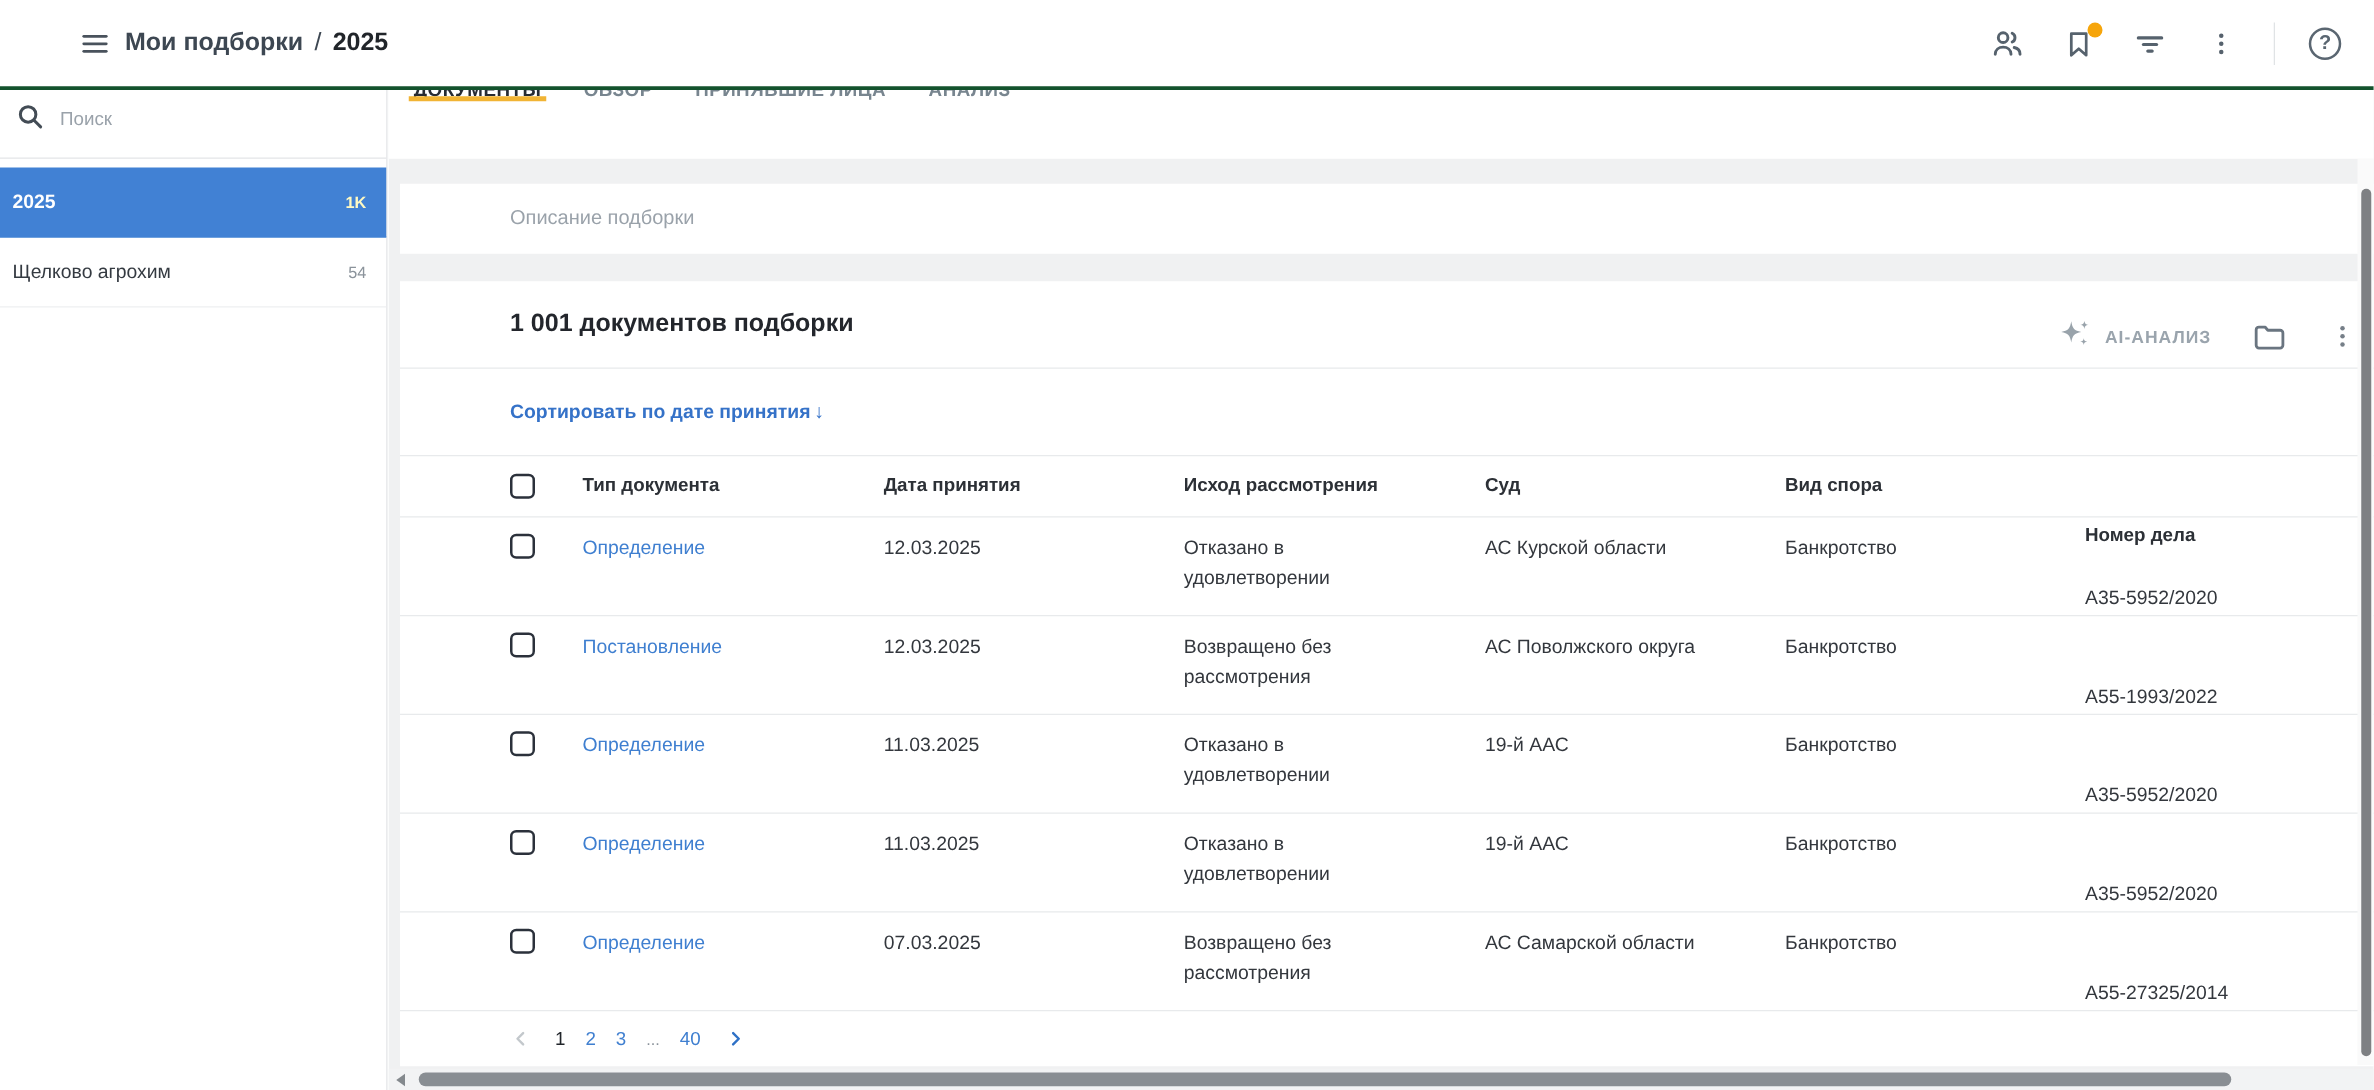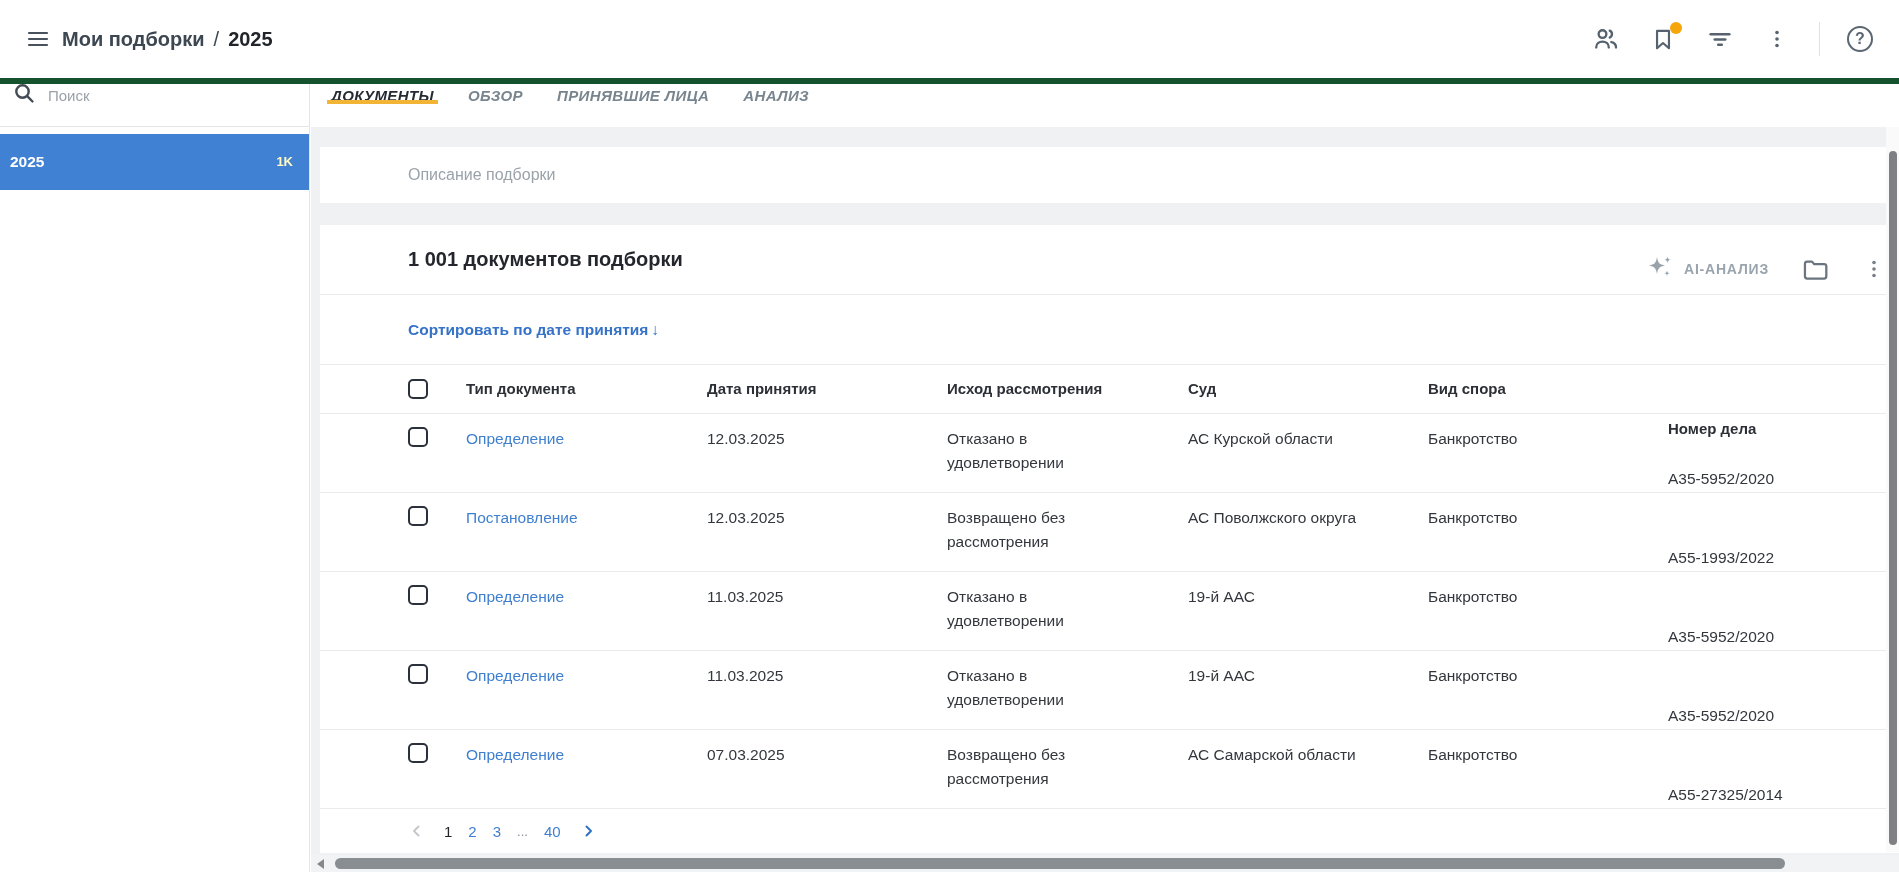--- a/index.html
+++ b/index.html
@@ -1,21 +1,21 @@
 <!DOCTYPE html>
 <html><head>
 <meta charset="utf-8">
 <style>
   * { margin:0; padding:0; box-sizing:border-box; }
   html,body { width:1899px; height:872px; overflow:hidden; }
   body { font-family:"Liberation Sans", sans-serif; background:#ffffff; color:#33373d; position:relative; }
 
   
-  .app-header { position:absolute; top:0; left:0; width:1899px; height:84px; background:#fff;
-    border-bottom:6px solid #14532d; display:flex; align-items:center; z-index:5; }
+  .app-header { position:absolute; top:0; left:0; width:1899px; height:72px; background:#fff;
+    border-bottom:3px solid #14532d; display:flex; align-items:center; z-index:5;padding-left:38px; }
   .hamburger { margin-left:18px; width:40px; height:40px; display:flex; align-items:center; justify-content:center; cursor:pointer; }
   .breadcrumb { margin-left:4px; font-size:20px; display:flex; align-items:baseline; gap:9px; }
   .breadcrumb .section { color:#3d4752; font-weight:700; }
   .breadcrumb .sep { color:#3d4752; font-weight:400; }
   .breadcrumb .current { color:#21252a; font-weight:700; }
   .header-actions { margin-left:auto; display:flex; align-items:center; gap:27px; padding-right:26px; }
   .icon-btn { width:30px; height:30px; display:flex; align-items:center; justify-content:center; cursor:pointer; position:relative; }
   .icon-btn svg { display:block; }
   .badge-dot { position:absolute; top:-2px; right:-4px; width:12px; height:12px; border-radius:50%; background:#f6a50b; }
   .v-divider { width:1px; height:34px; background:#e0e3e5; }
@@ -31,21 +31,21 @@
   .collection-item { height:56px; display:flex; align-items:center; justify-content:space-between;
     padding:0 16px 0 10px; border-bottom:1px solid #eef0f1; cursor:pointer; }
   .collection-item .label { font-size:15.5px; color:#343a41; }
   .collection-item .count { font-size:13px; color:#8b939b; }
   .collection-item.selected { background:#4181d4; border-bottom-color:#4181d4; }
   .collection-item.selected .label { color:#ffffff; font-weight:700; }
   .collection-item.selected .count { color:#fef9c3; font-weight:700; }
 
   
   .main { position:absolute; top:64px; left:311px; width:1588px; height:808px; background:#f0f1f2; }
-  .tabs-bar { height:63px; background:#fff; display:flex; align-items:center; gap:34px; padding-left:20px;font-style:italic; }
+  .tabs-bar { height:63px; background:#fff; display:flex; align-items:flex-start; gap:34px; padding-left:20px; }
   .tab { display:flex; align-items:center; font-size:15px; font-weight:600; letter-spacing:0.4px;
     color:#78858f; position:relative; cursor:pointer; white-space:nowrap; }
   .tab.active { color:#262b33; font-weight:700; }
   .tab.active::after { content:""; position:absolute; left:-4px; right:-4px; bottom:0; height:4px; background:#f1b434; }
 
   .content { position:absolute; top:83px; left:9px; width:1597px; }
   .card { background:#fff; }
   .desc-card { height:56px; display:flex; align-items:center; padding-left:88px; }
   .desc-card input { border:none; outline:none; font-size:16px; color:#3a4149; width:1300px; font-family:"Liberation Sans",sans-serif; }
   .desc-card input::placeholder { color:#9aa2aa; }
@@ -151,20 +151,24 @@
         <circle cx="10.5" cy="10.5" r="6.2"></circle>
           <line x1="15.2" y1="15.2" x2="20.5" y2="20.5"></line>
       </svg>
     </span>
     <input type="text" placeholder="Поиск" style="">
   </div>
   <div class="collection-list">
     <div class="collection-item selected">
       <span class="label">2025</span>
       <span class="count">1K</span>
+    </div>
+    <div class="collection-item">
+      <span class="label">Щелково агрохим</span>
+      <span class="count">54</span>
     </div>
   </div>
 </div>
 
 <div class="main">
   <div class="tabs-bar">
     <div class="tab active">ДОКУМЕНТЫ</div>
     <div class="tab">ОБЗОР</div>
     <div class="tab">ПРИНЯВШИЕ ЛИЦА</div>
     <div class="tab">АНАЛИЗ</div>

